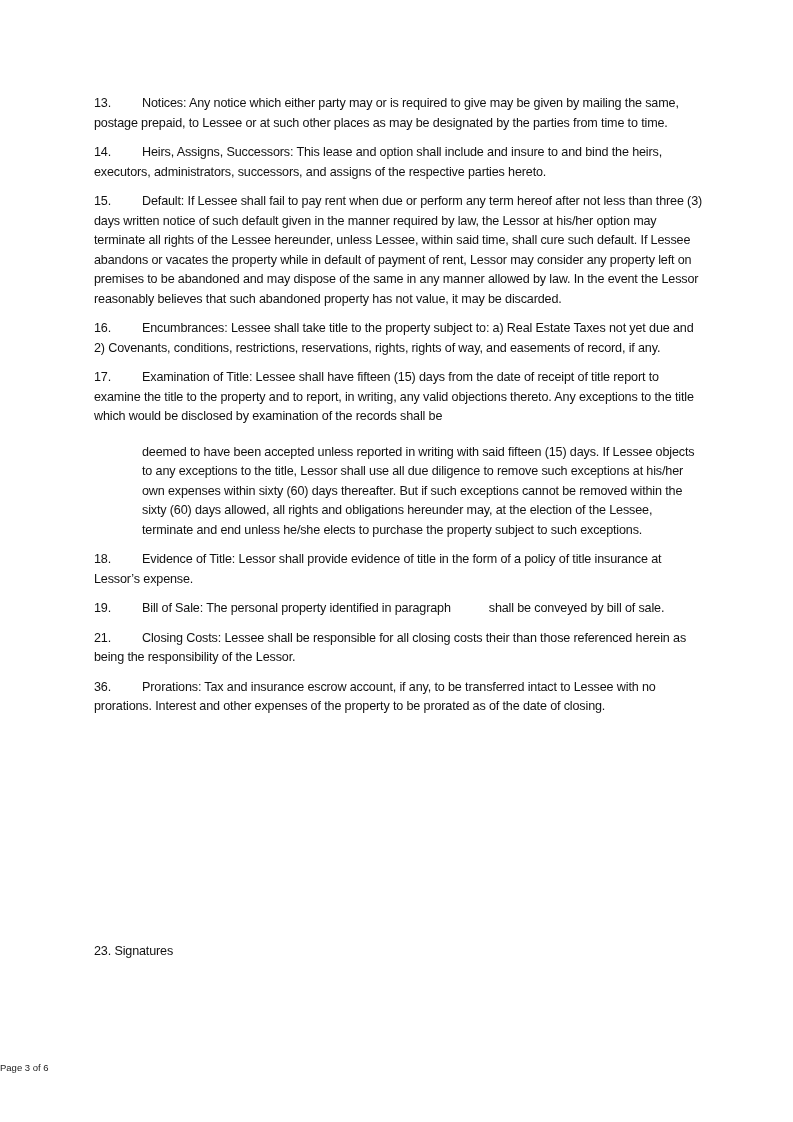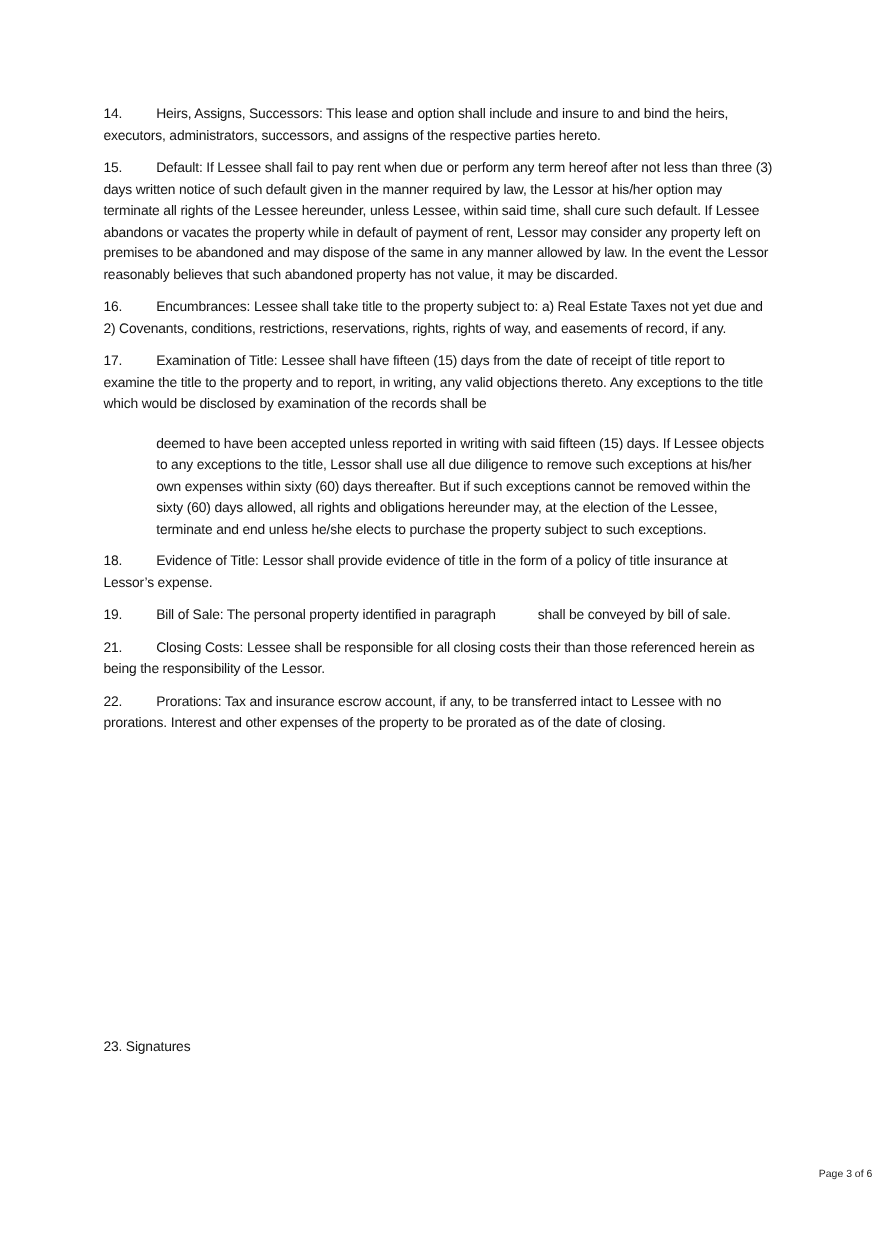--- a/index.html
+++ b/index.html
@@ -60,50 +60,51 @@
       width: 610px;
       font-size: 12.6px;
       line-height: 19.5px;
       letter-spacing: -0.15px;
     }
     .footer {
       position: absolute;
       left: 0;
       width: 793px;
       top: 1062px;
-      text-align: right;
+      text-align: left;
       font-size: 9.5px;
       color: #222222;
     }
   </style>
 </head>
 <body>
 
 <div class="page">
   <div class="content">
 
+    <p class="para"><span class="num">13.</span><span>Notices: Any notice which either party may or is required to give may be given by mailing the same, postage prepaid, to Lessee or at such other places as may be designated by the parties from time to time.</span></p>
 
     <p class="para"><span class="num">14.</span><span>Heirs, Assigns, Successors: This lease and option shall include and insure to and bind the heirs, executors, administrators, successors, and assigns of the respective parties hereto.</span></p>
 
     <p class="para"><span class="num">15.</span><span>Default: If Lessee shall fail to pay rent when due or perform any term hereof after not less than three (3) days written notice of such default given in the manner required by law, the Lessor at his/her option may terminate all rights of the Lessee hereunder, unless Lessee, within said time, shall cure such default.  If Lessee abandons or vacates the property while in default of payment of rent, Lessor may consider any property left on premises to be abandoned and may dispose of the same in any manner allowed by law.  In the event the Lessor reasonably believes that such abandoned property has not value, it may be discarded.</span></p>
 
     <p class="para"><span class="num">16.</span><span>Encumbrances: Lessee shall take title to the property subject to: a) Real Estate Taxes not yet due and 2) Covenants, conditions, restrictions, reservations, rights, rights of way, and easements of record, if any.</span></p>
 
     <p class="para" style="margin-bottom:16px;"><span class="num">17.</span><span>Examination of Title: Lessee shall have fifteen (15) days from the date of receipt of title report to examine the title to the property and to report, in writing, any valid objections thereto. Any exceptions to the title which would be disclosed by examination of the records shall be</span></p>
 
     <p class="para cont"><span>deemed to have been accepted unless reported in writing with said fifteen (15) days.  If Lessee objects to any exceptions to the title, Lessor shall use all due diligence to remove such exceptions at his/her own expenses within sixty (60) days thereafter.  But if such exceptions cannot be removed within the sixty (60) days allowed, all rights and obligations hereunder may, at the election of the Lessee, terminate and end unless he/she elects to purchase the property subject to such exceptions.</span></p>
 
     <p class="para"><span class="num">18.</span><span>Evidence of Title: Lessor shall provide evidence of title in the form of a policy of title insurance at Lessor’s expense.</span></p>
 
     <p class="para"><span class="num">19.</span><span>Bill of Sale: The personal property identified in paragraph</span><span class="gap-blank"></span><span>shall be conveyed by bill of sale.</span></p>
 
 
     <p class="para"><span class="num">21.</span><span>Closing Costs: Lessee shall be responsible for all closing costs their than those referenced herein as being the responsibility of the Lessor.</span></p>
 
-    <p class="para"><span class="num">22.</span><span>Prorations: Tax and insurance escrow account, if any, to be transferred intact to Lessee with no prorations.  Interest and other expenses of the property to be prorated as of the date of closing.</span></p>
+    <p class="para"><span class="num">36.</span><span>Prorations: Tax and insurance escrow account, if any, to be transferred intact to Lessee with no prorations.  Interest and other expenses of the property to be prorated as of the date of closing.</span></p>
 
   </div>
 
   <div class="sig-heading">23.  Signatures</div>
 
 
   <div class="footer">Page 3 of 6</div>
 </div>
 
 </body></html>

